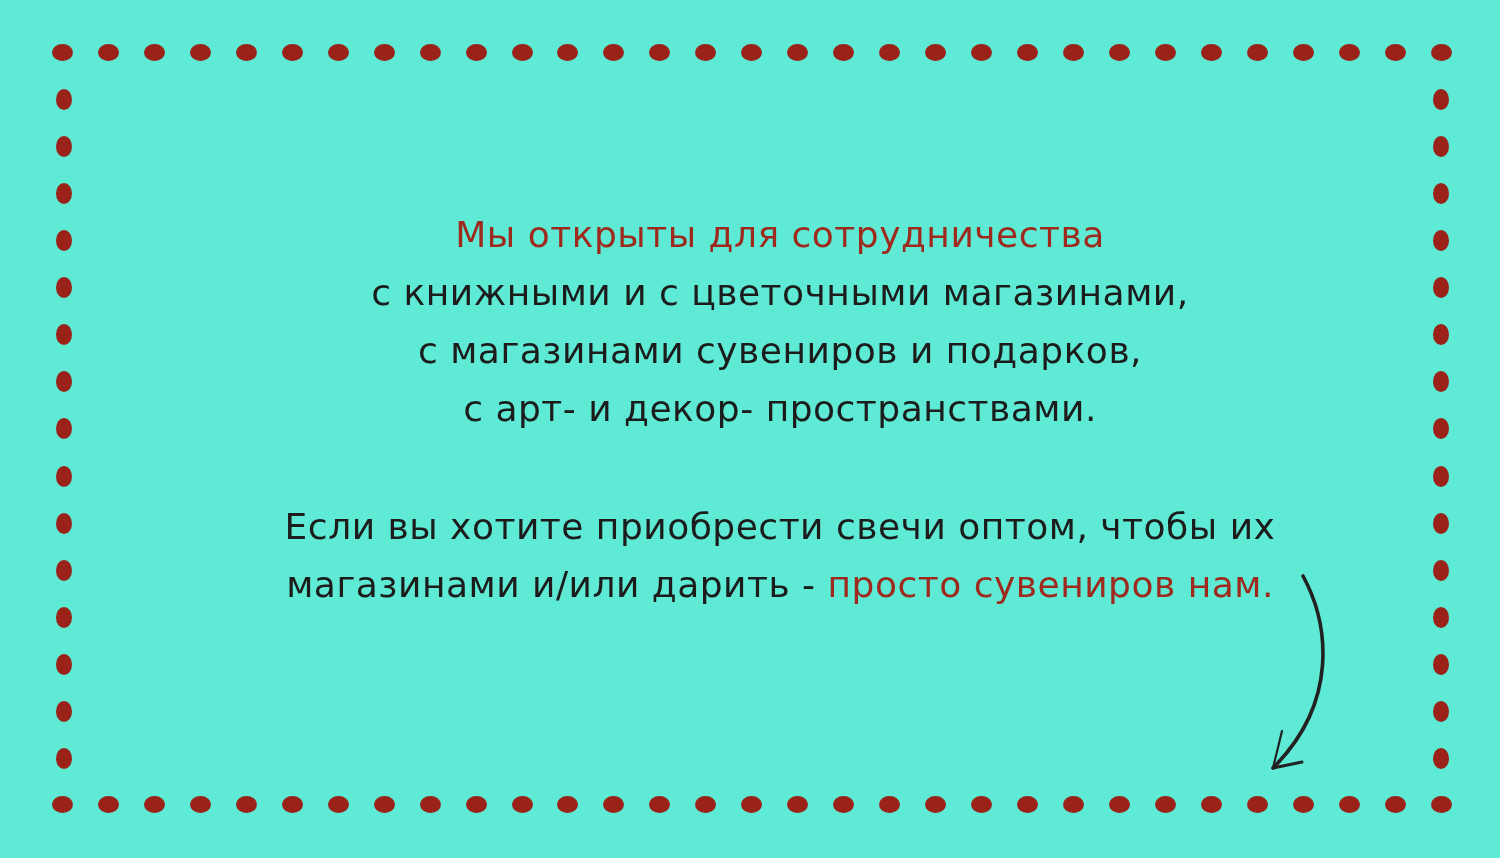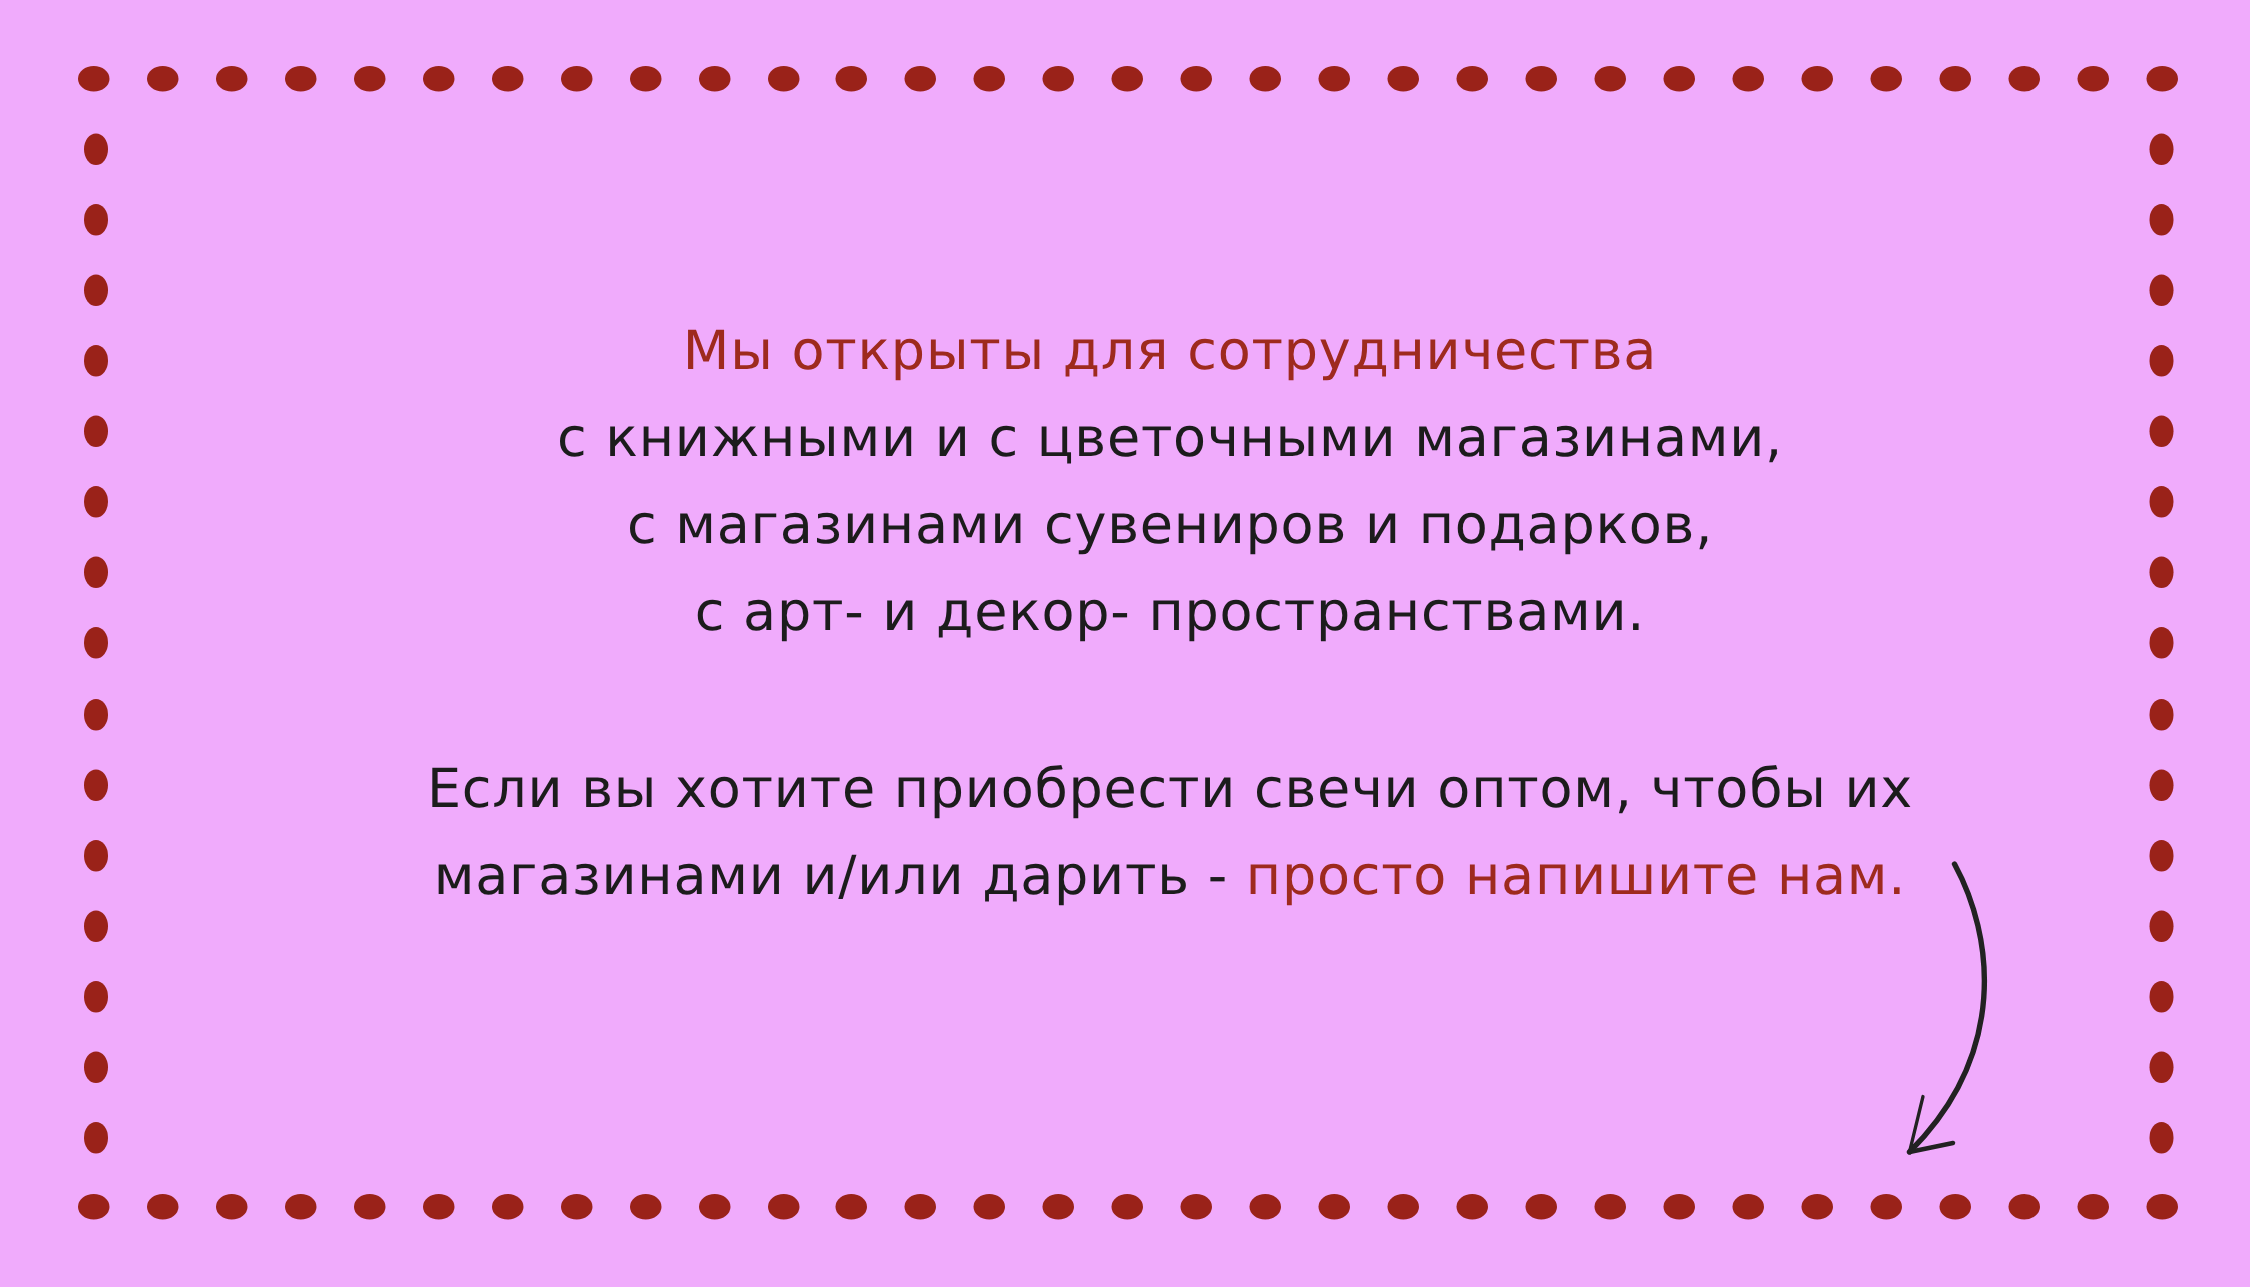--- a/index.html
+++ b/index.html
@@ -4,21 +4,21 @@
 <style>
   html, body {
     margin: 0;
     padding: 0;
     background: #ffffff;
   }
   .canvas {
     position: relative;
     width: 1500px;
     height: 858px;
-    background: #f0abfc;
+    background: #5eead4;
     overflow: hidden;
     font-family: "DejaVu Sans", sans-serif;
   }
 
   
   .strip {
     position: absolute;
     display: flex;
     justify-content: space-between;
   }
@@ -178,21 +178,21 @@
     </div>
 
   <div class="content">
     <p class="line red">Мы открыты для сотрудничества</p>
     <p class="line">с книжными и с цветочными магазинами,</p>
     <p class="line">с магазинами сувениров и подарков,</p>
     <p class="line">с арт- и декор- пространствами.</p>
 
     <div class="offer">
       <p class="line">Если вы хотите приобрести свечи оптом, чтобы их</p>
-      <p class="line"><span>магазинами и/или дарить - </span><span class="red">просто напишите нам.</span></p>
+      <p class="line"><span>магазинами и/или дарить - </span><span class="red">просто сувениров нам.</span></p>
     </div>
   </div>
 
   <svg class="arrow-svg" viewBox="0 0 120 232" aria-hidden="true">
     <path d="M68,16 C94,64 104,142 38,208" stroke-width="3.6"></path>
     <path d="M38,208 L47,171" stroke-width="2.2"></path>
     <path d="M38,208 L67,202" stroke-width="3.0"></path>
   </svg>
 
 </div>

